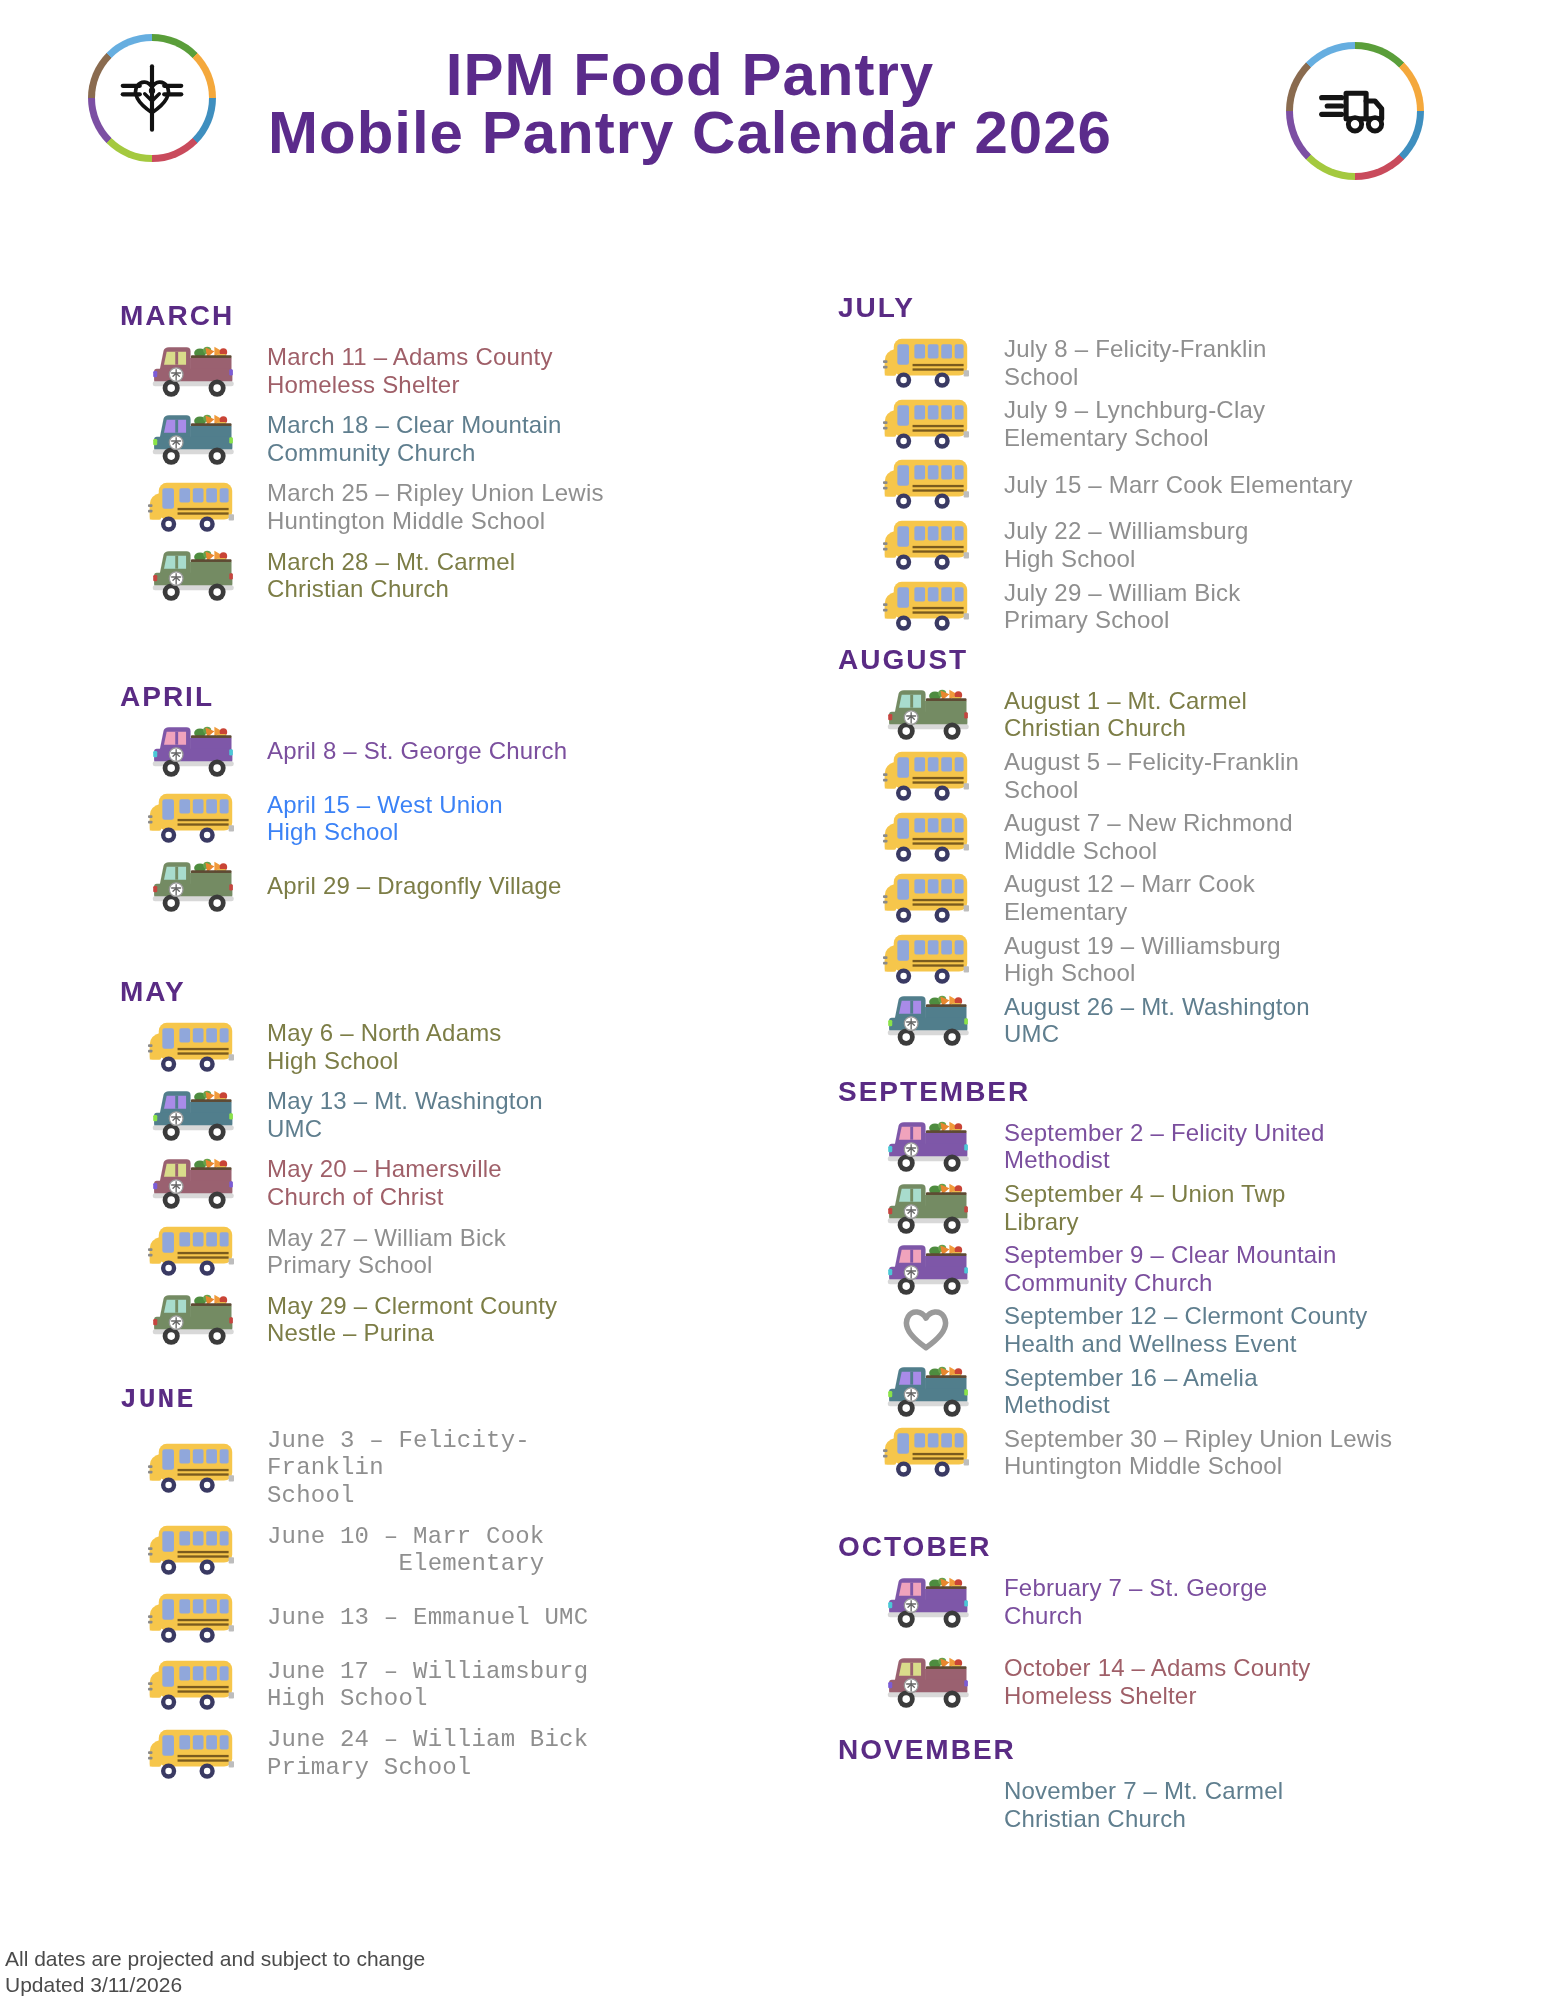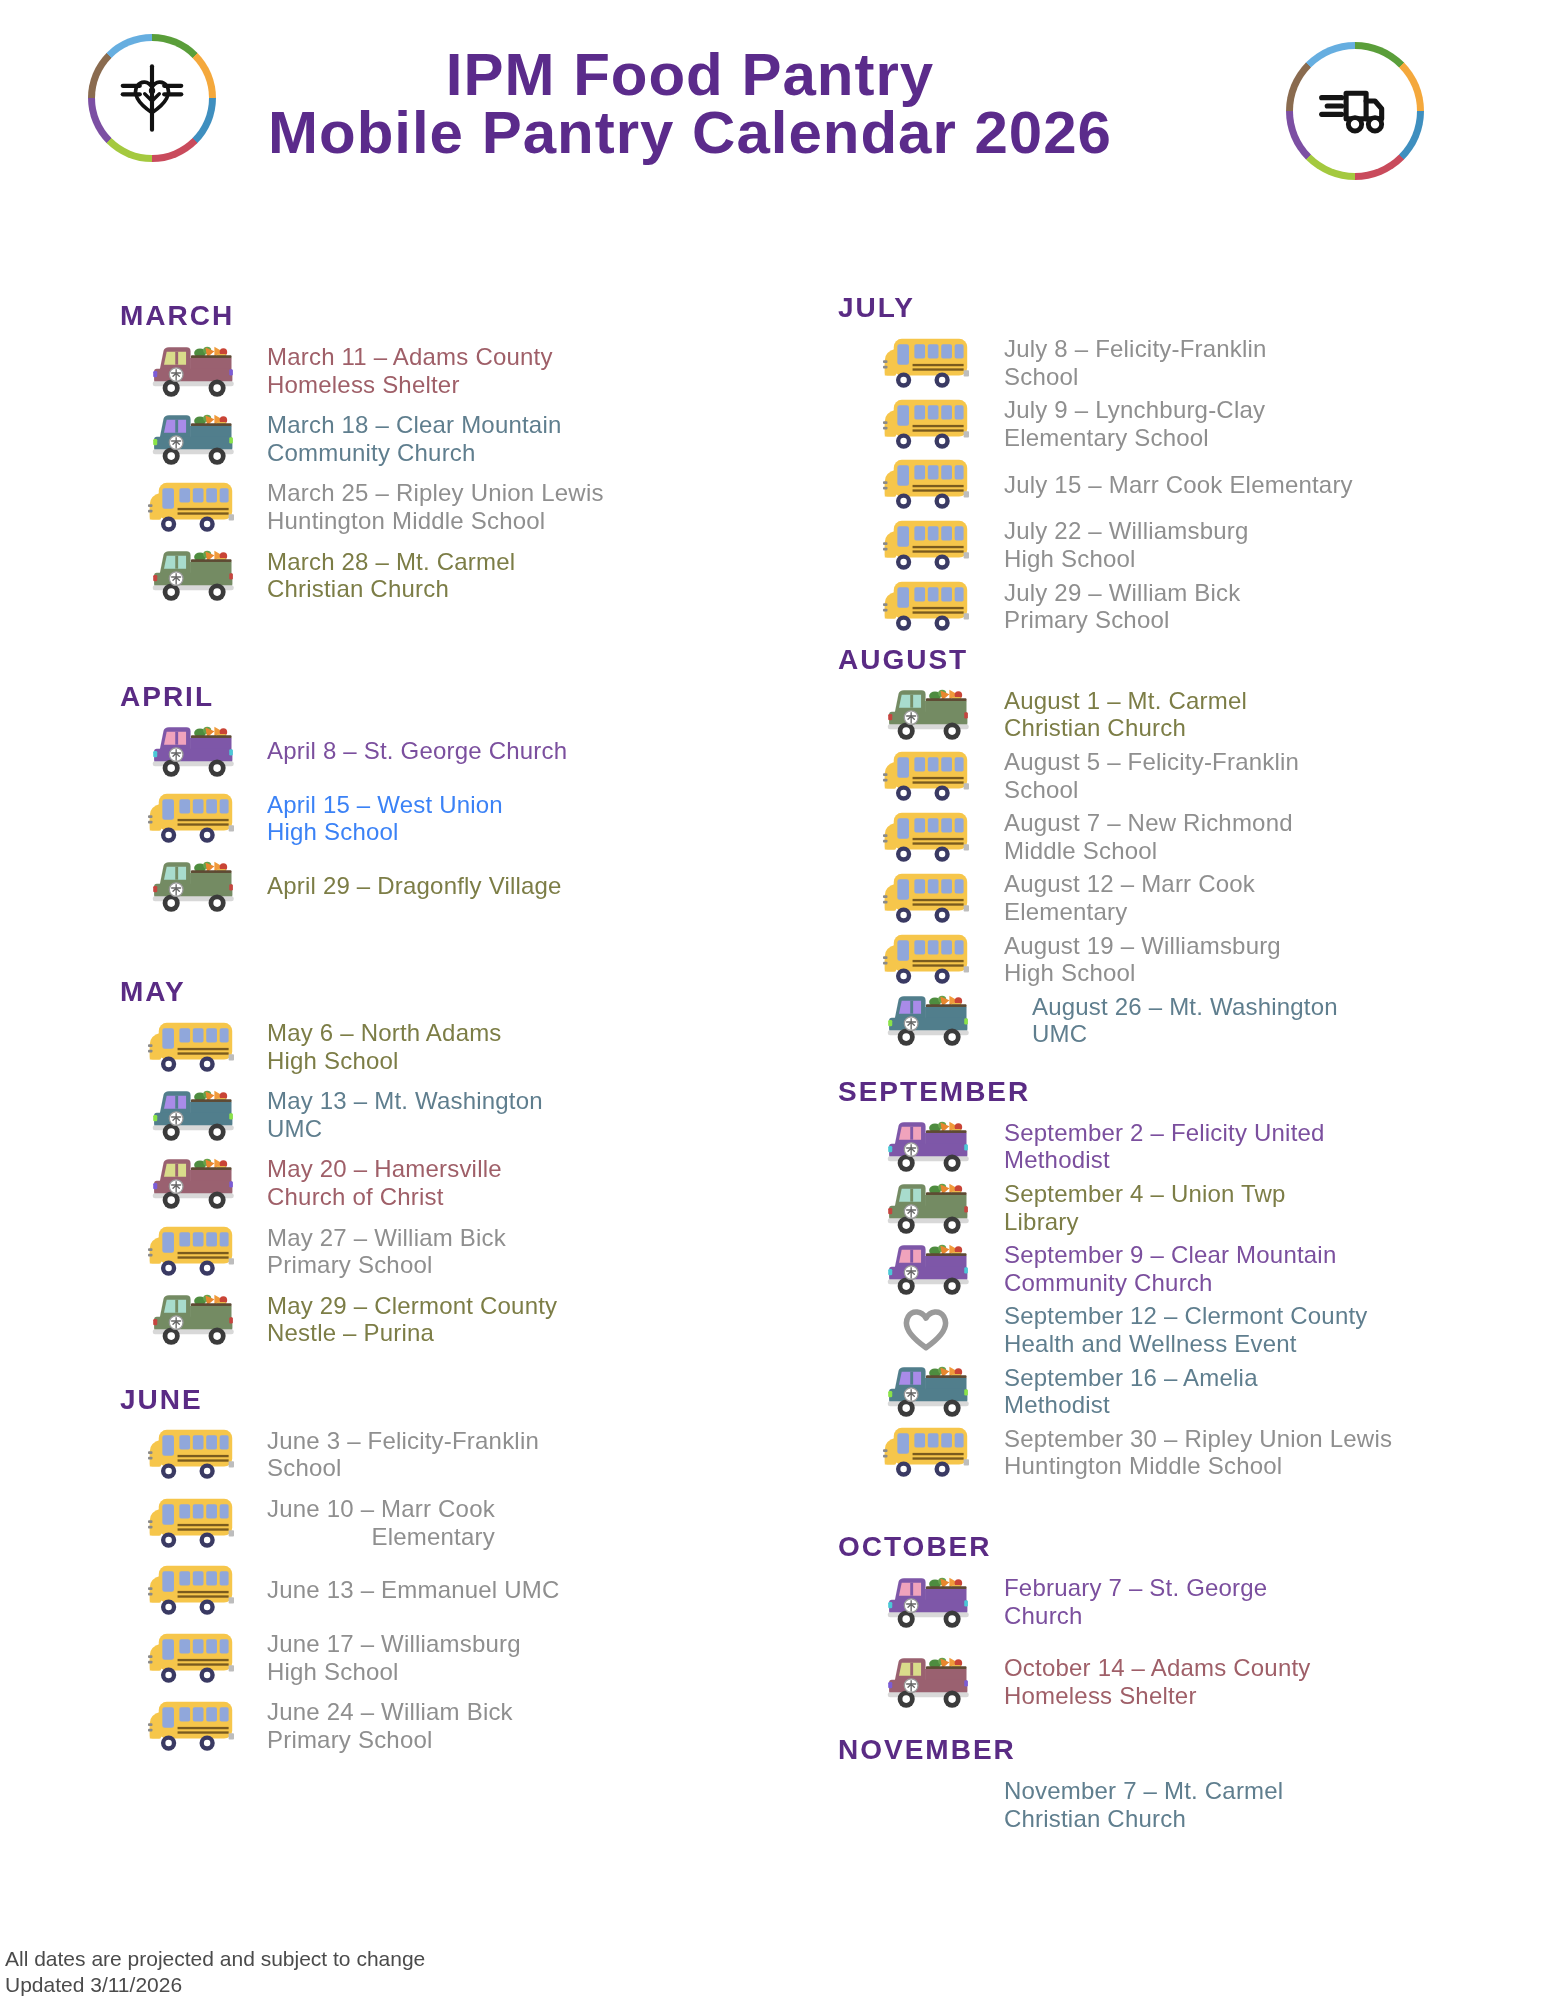--- a/index.html
+++ b/index.html
@@ -34,21 +34,21 @@
   .col-left .event-icon{margin-right:30px;}
   .col-right .event-icon{margin-right:32px;}
   .event-icon svg{display:block;}
 
   .event-text{font-size:24px;line-height:1.15;white-space:pre-line;letter-spacing:0.2px;}
 
   
   .m-march{margin-bottom:78px;}
   .m-april{margin-bottom:63px;}
   .m-may{margin-bottom:37px;}
-  .m-june{margin-bottom:0;}
+  .m-june{margin-bottom:0;font-family:Liberation Mono, monospace;}
   .m-july{margin-bottom:10px;}
   .m-august{margin-bottom:28px;}
   .m-september{margin-bottom:51px;}
   .m-october{margin-bottom:5px;}
   .m-november{margin-bottom:0;}
 
   
   .footer{position:absolute;left:5px;top:1946px;font-size:21px;line-height:1.25;}
 </style>
 </head>
@@ -880,21 +880,21 @@
     <circle cx="79" cy="50" r="9.5" fill="#3B3B3B"></circle>
               <circle cx="79" cy="50" r="4.2" fill="#FFFFFF"></circle>
     <circle cx="33.5" cy="35" r="7.6" fill="#FFFFFF" stroke="#9A9A9A" stroke-width="1.4"></circle>
     <g stroke="#666" stroke-width="1.5" fill="none" stroke-linecap="round">
       <path d="M33.5,29.5 V41"></path>
                 <path d="M28.5,33.2 H38.5"></path>
                 <path d="M30,36.8 L33.5,33.5 L37,36.8"></path>
     </g>
   </svg>
           </div>
-          <div class="event-text" style="color: rgb(95, 126, 142); margin-left: 28px;">August 26 – Mt. Washington
+          <div class="event-text" style="color: rgb(95, 126, 142);">August 26 – Mt. Washington
 UMC</div>
         </div>
       </section>
       <section class="month m-september">
         <h2 class="month-heading" style="color: rgb(90, 43, 132);">SEPTEMBER</h2>
         <div class="event">
           <div class="event-icon">
             <svg viewBox="0 0 100 62" width="90" height="56">
     <ellipse cx="60" cy="11" rx="6.5" ry="5" fill="#4E8C3F"></ellipse>
     <ellipse cx="68" cy="8" rx="4.5" ry="4" fill="#66A34C"></ellipse>

